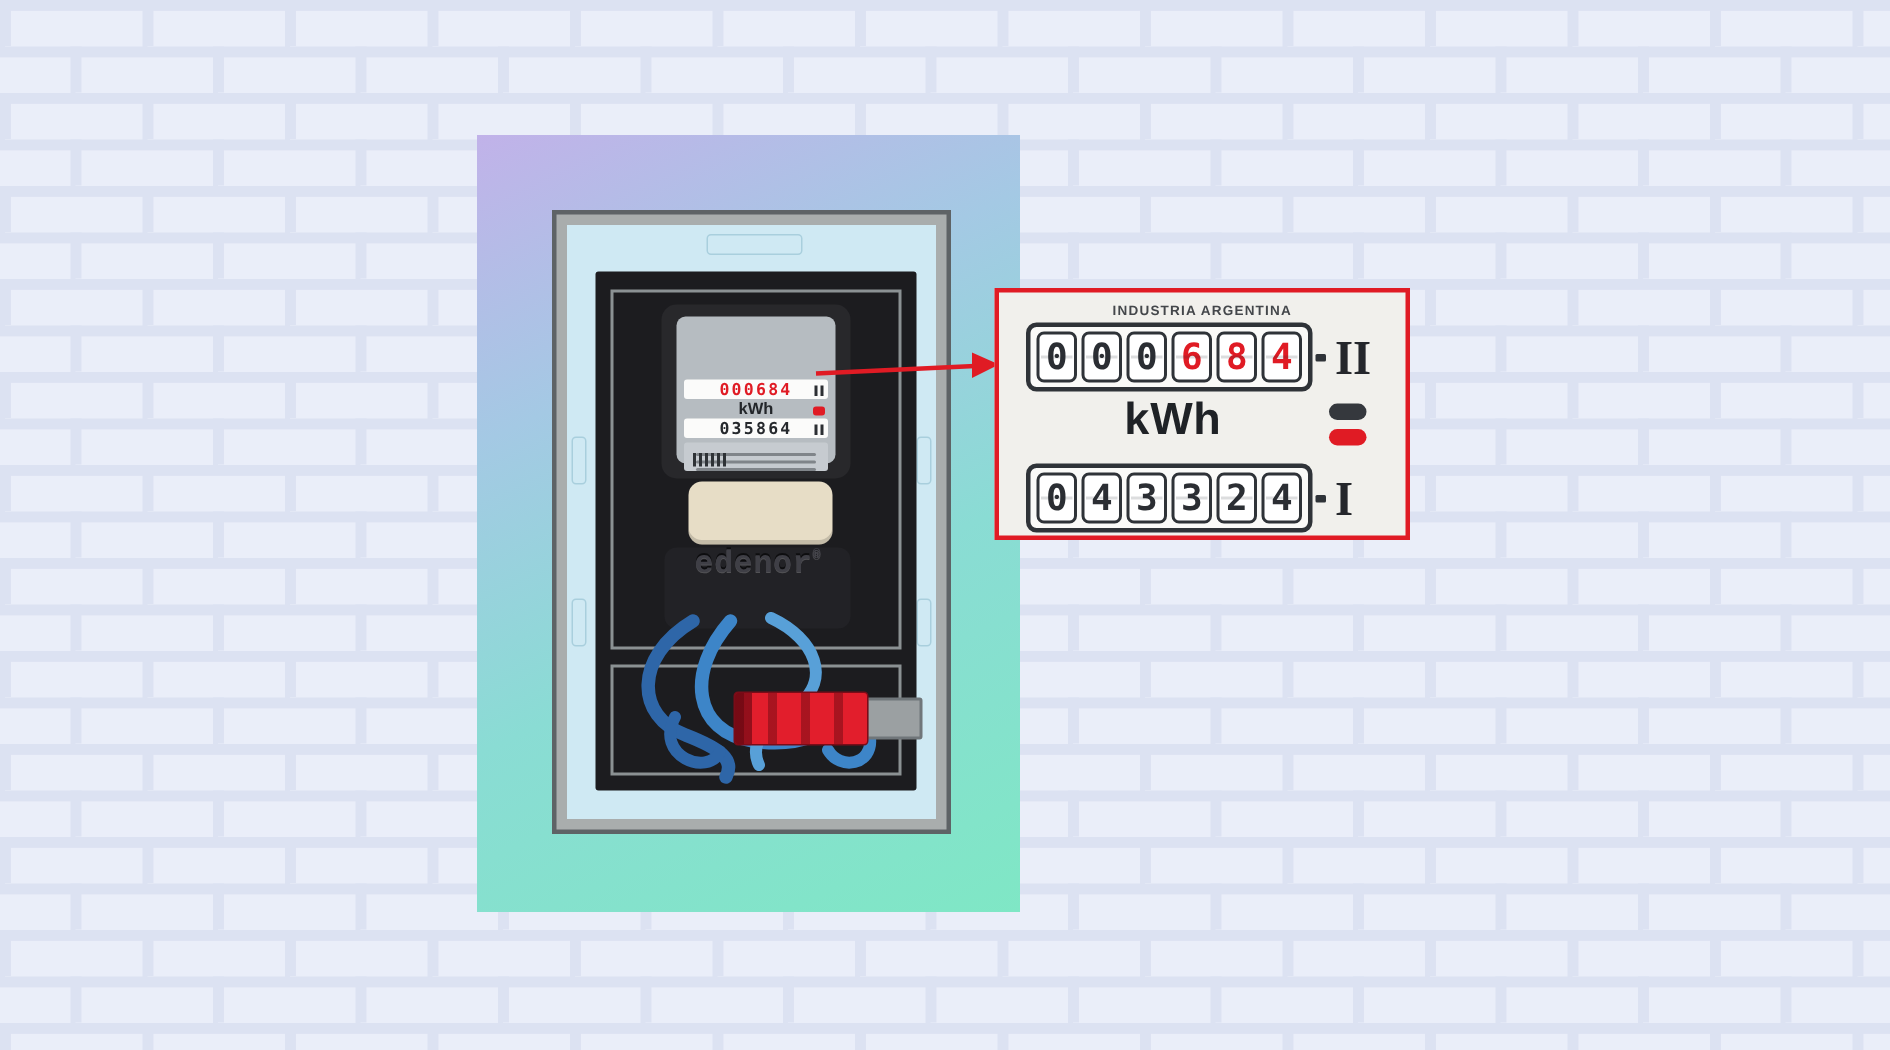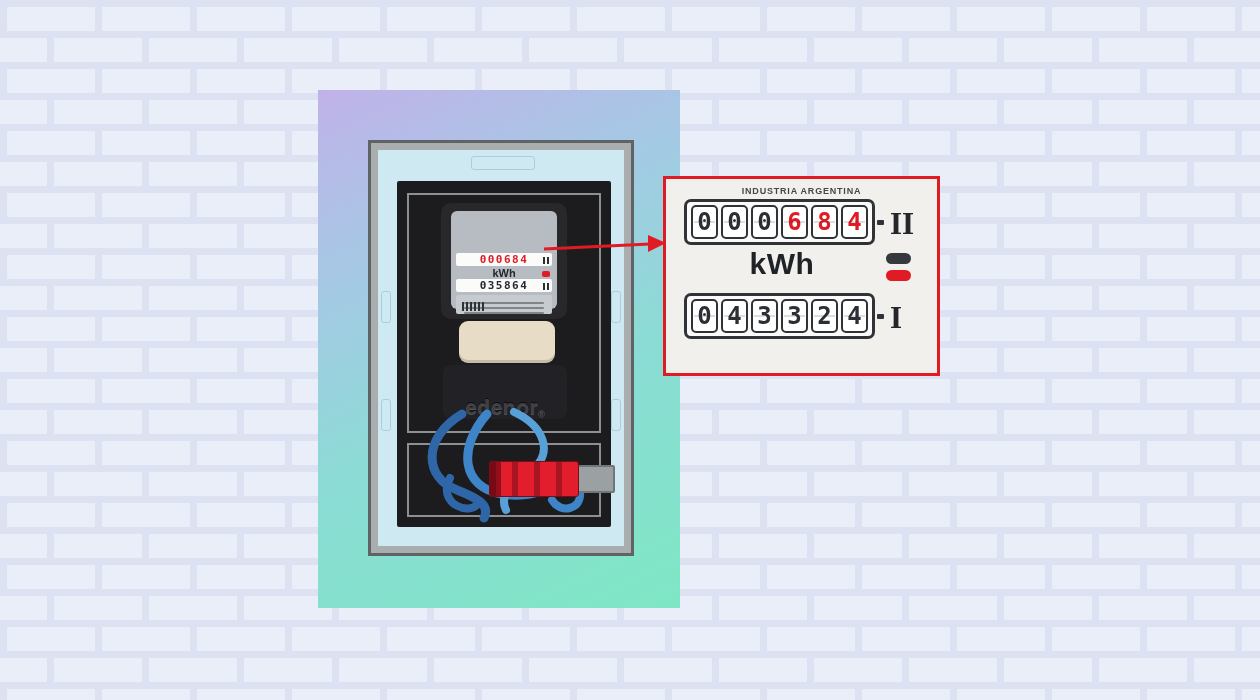--- a/index.html
+++ b/index.html
@@ -55,40 +55,40 @@
     font-size:11px;font-weight:bold;color:#23262a;}
   .pulse-dot{position:absolute;right:2px;top:4px;width:8px;height:6px;background:#e01b24;border-radius:2px;}
   .label-area{flex:1;margin-top:2px;background:#c6cbd0;border-radius:2px;position:relative;padding-top:4px;}
   .label-line{height:2px;background:#5a5f64;opacity:.65;margin:3px 8px 0;border-radius:1px;}
   .barcode{position:absolute;left:6px;bottom:3px;width:22px;height:9px;
     background:repeating-linear-gradient(90deg,#2e3236 0 2px,transparent 2px 4px);}
 
   .fuse-cover{position:absolute;left:62px;top:140px;width:96px;height:42px;background:#e7ddc6;border-radius:9px;
     box-shadow:inset 0 -3px 0 rgba(0,0,0,.15);}
   .brand-plate{position:absolute;left:46px;top:184px;width:124px;height:54px;background:#222226;border-radius:8px;
-    display:flex;align-items:flex-end;justify-content:center;}
+    display:flex;align-items:flex-start;justify-content:center;font-family:Liberation Mono, monospace;}
   .brand-text{font-weight:bold;font-size:21px;letter-spacing:.5px;color:#3f3f46;
     text-shadow:0 1px 0 rgba(255,255,255,.22), 0 -1px 0 rgba(0,0,0,.6);}
   .brand-mark{font-size:9px;color:#4a4a52;vertical-align:super;text-shadow:0 1px 0 rgba(255,255,255,.2);}
 
   
   .cables{position:absolute;left:402px;top:408px;width:200px;height:118px;}
   .breaker{position:absolute;left:489px;top:461px;width:90px;height:36px;background:#e21e2c;border-radius:3px;
     border:1px solid #7a0c18;overflow:hidden;}
   .breaker::before{content:"";position:absolute;inset:0;
     background:linear-gradient(90deg,rgba(70,0,10,.5) 0 11px,transparent 11px),
                repeating-linear-gradient(90deg,rgba(60,0,8,.35) 0 6px,transparent 6px 22px);}
   .breaker-tab{position:absolute;left:577px;top:465px;width:38px;height:28px;background:#9ba0a2;
     border:2px solid #70767a;border-radius:2px;}
 
   
   .arrow{position:absolute;left:542px;top:230px;width:126px;height:32px;}
 
   
-  .callout{position:absolute;left:663px;top:176px;width:277px;height:200px;background:#f1f0ec;
+  .callout{position:absolute;left:663px;top:192px;width:277px;height:168px;background:#f1f0ec;
     border:3px solid #e01b24;padding-left:43px;}
   .co-header{position:absolute;top:7px;left:0;right:0;text-align:center;
     font-size:9px;font-weight:bold;letter-spacing:.8px;color:#44474b;}
   .counter-row{position:absolute;left:18px;display:flex;align-items:center;}
   .counter-row.top{top:20px;}
   .counter-row.bottom{top:114px;}
   .counter-frame{display:flex;gap:3px;padding:3px 4px;background:#fafaf8;
     border:3px solid #2f3338;border-radius:7px;}
   .digit{position:relative;width:27px;height:34px;border:2px solid #2f3338;border-radius:5px;background:#ffffff;
     display:flex;align-items:center;justify-content:center;

